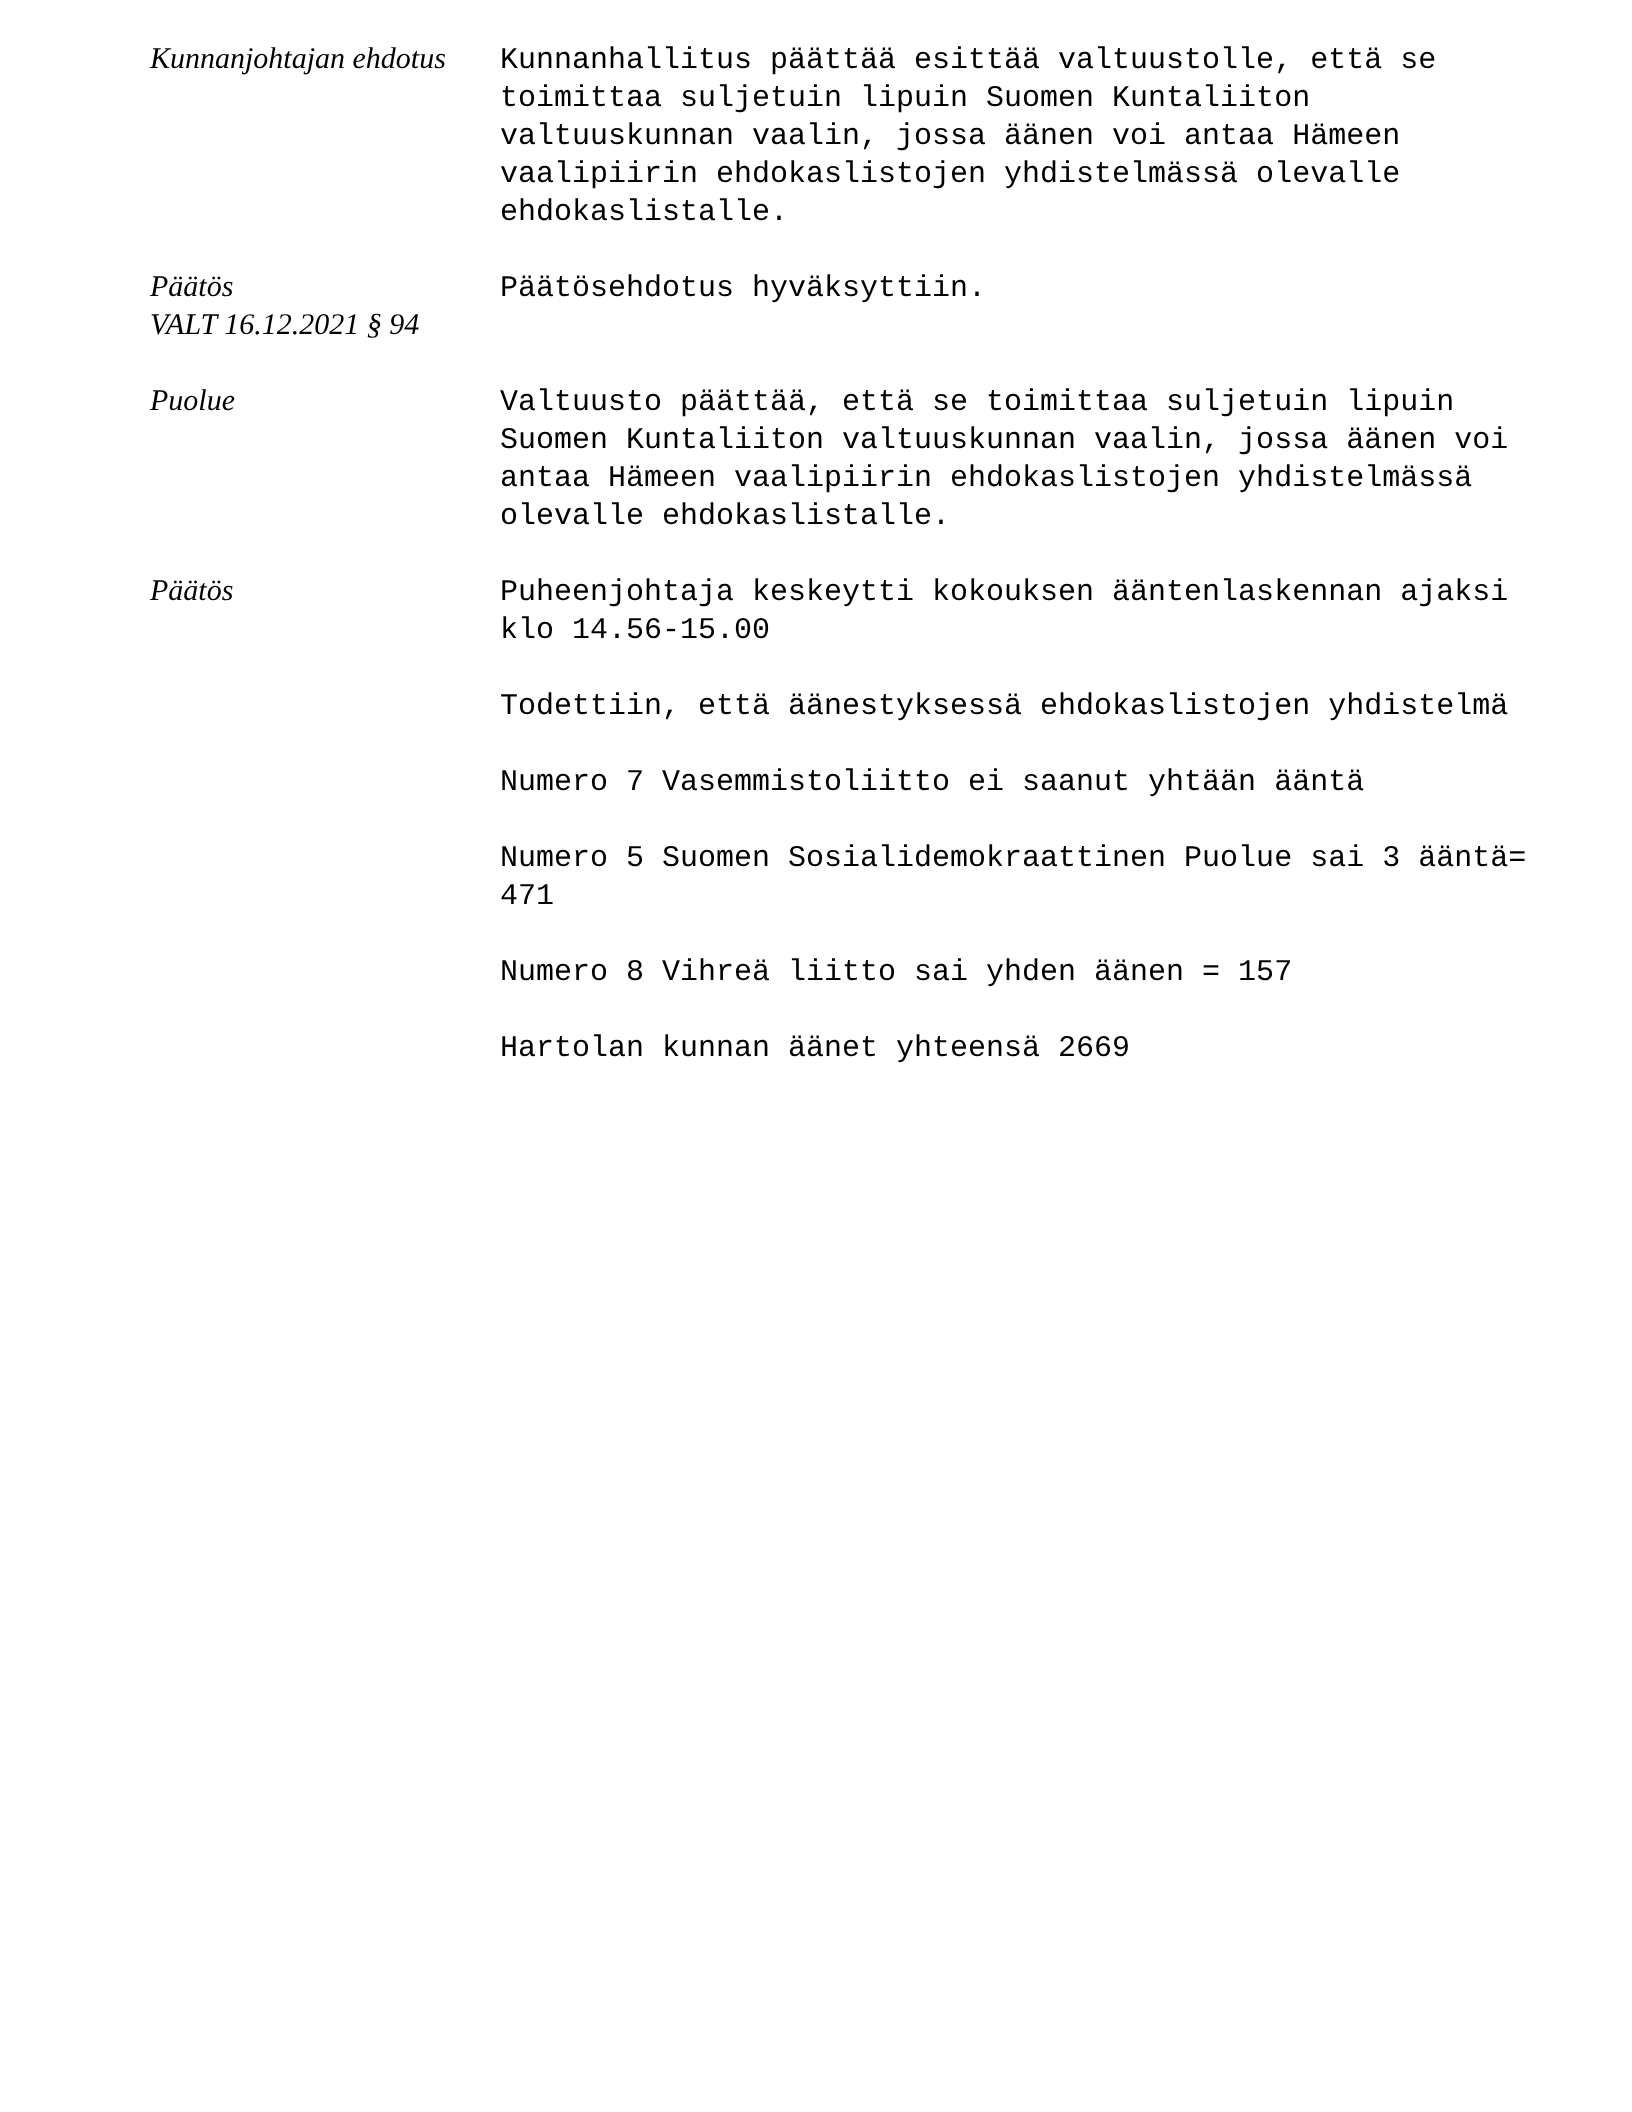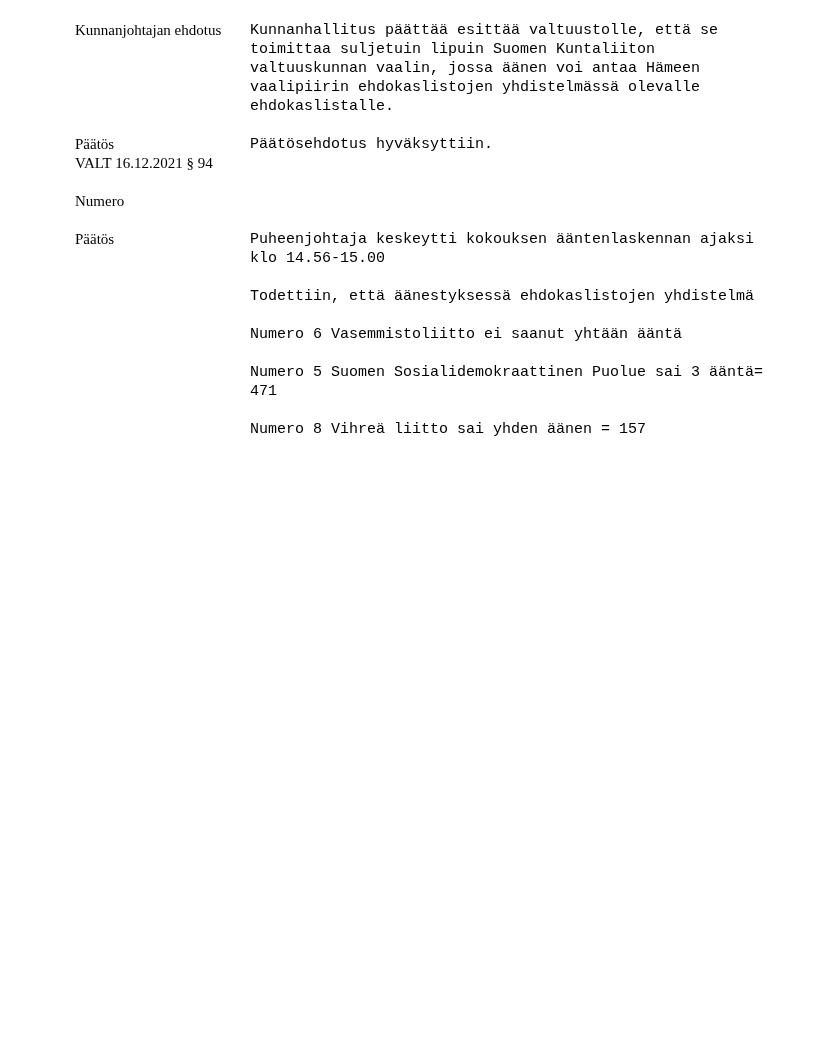--- a/index.html
+++ b/index.html
@@ -29,21 +29,21 @@
     width: 175px;
   }
   .content-col {
     flex: 0 0 522px;
     width: 522px;
     font-family: Liberation Mono, monospace;
   }
   p {
     margin: 0 0 19px 0;
   }
-  .label-col p { margin: 0; }
+  .label-col p { margin: 0; font-style: italic; }
   .content-col p:last-child { margin-bottom: 0; }
 </style>
 </head>
 <body>
 
 <div class="page">
 
   <div class="row">
     <div class="label-col">
       <p>Kunnanjohtajan ehdotus</p>
@@ -58,30 +58,34 @@
       <p>Päätös</p>
       <p>VALT 16.12.2021 § 94</p>
     </div>
     <div class="content-col">
       <p>Päätösehdotus hyväksyttiin.</p>
     </div>
   </div>
 
   <div class="row">
     <div class="label-col">
-      <p>Numero</p>
+      <p>Puolue</p>
+    </div>
+    <div class="content-col">
+      <p>Valtuusto päättää, että se toimittaa suljetuin lipuin Suomen Kuntaliiton valtuuskunnan vaalin, jossa äänen voi antaa Hämeen vaalipiirin ehdokaslistojen yhdistelmässä olevalle ehdokaslistalle.</p>
     </div>
   </div>
 
   <div class="row">
     <div class="label-col">
       <p>Päätös</p>
     </div>
     <div class="content-col">
       <p>Puheenjohtaja keskeytti kokouksen ääntenlaskennan ajaksi klo 14.56-15.00</p>
       <p>Todettiin, että äänestyksessä ehdokaslistojen yhdistelmä</p>
-      <p>Numero 6 Vasemmistoliitto ei saanut yhtään ääntä</p>
+      <p>Numero 7 Vasemmistoliitto ei saanut yhtään ääntä</p>
       <p>Numero 5 Suomen Sosialidemokraattinen Puolue sai 3 ääntä= 471</p>
       <p>Numero 8 Vihreä liitto sai yhden äänen = 157</p>
+      <p>Hartolan kunnan äänet yhteensä 2669</p>
     </div>
   </div>
 
 </div>
 
 </body></html>

